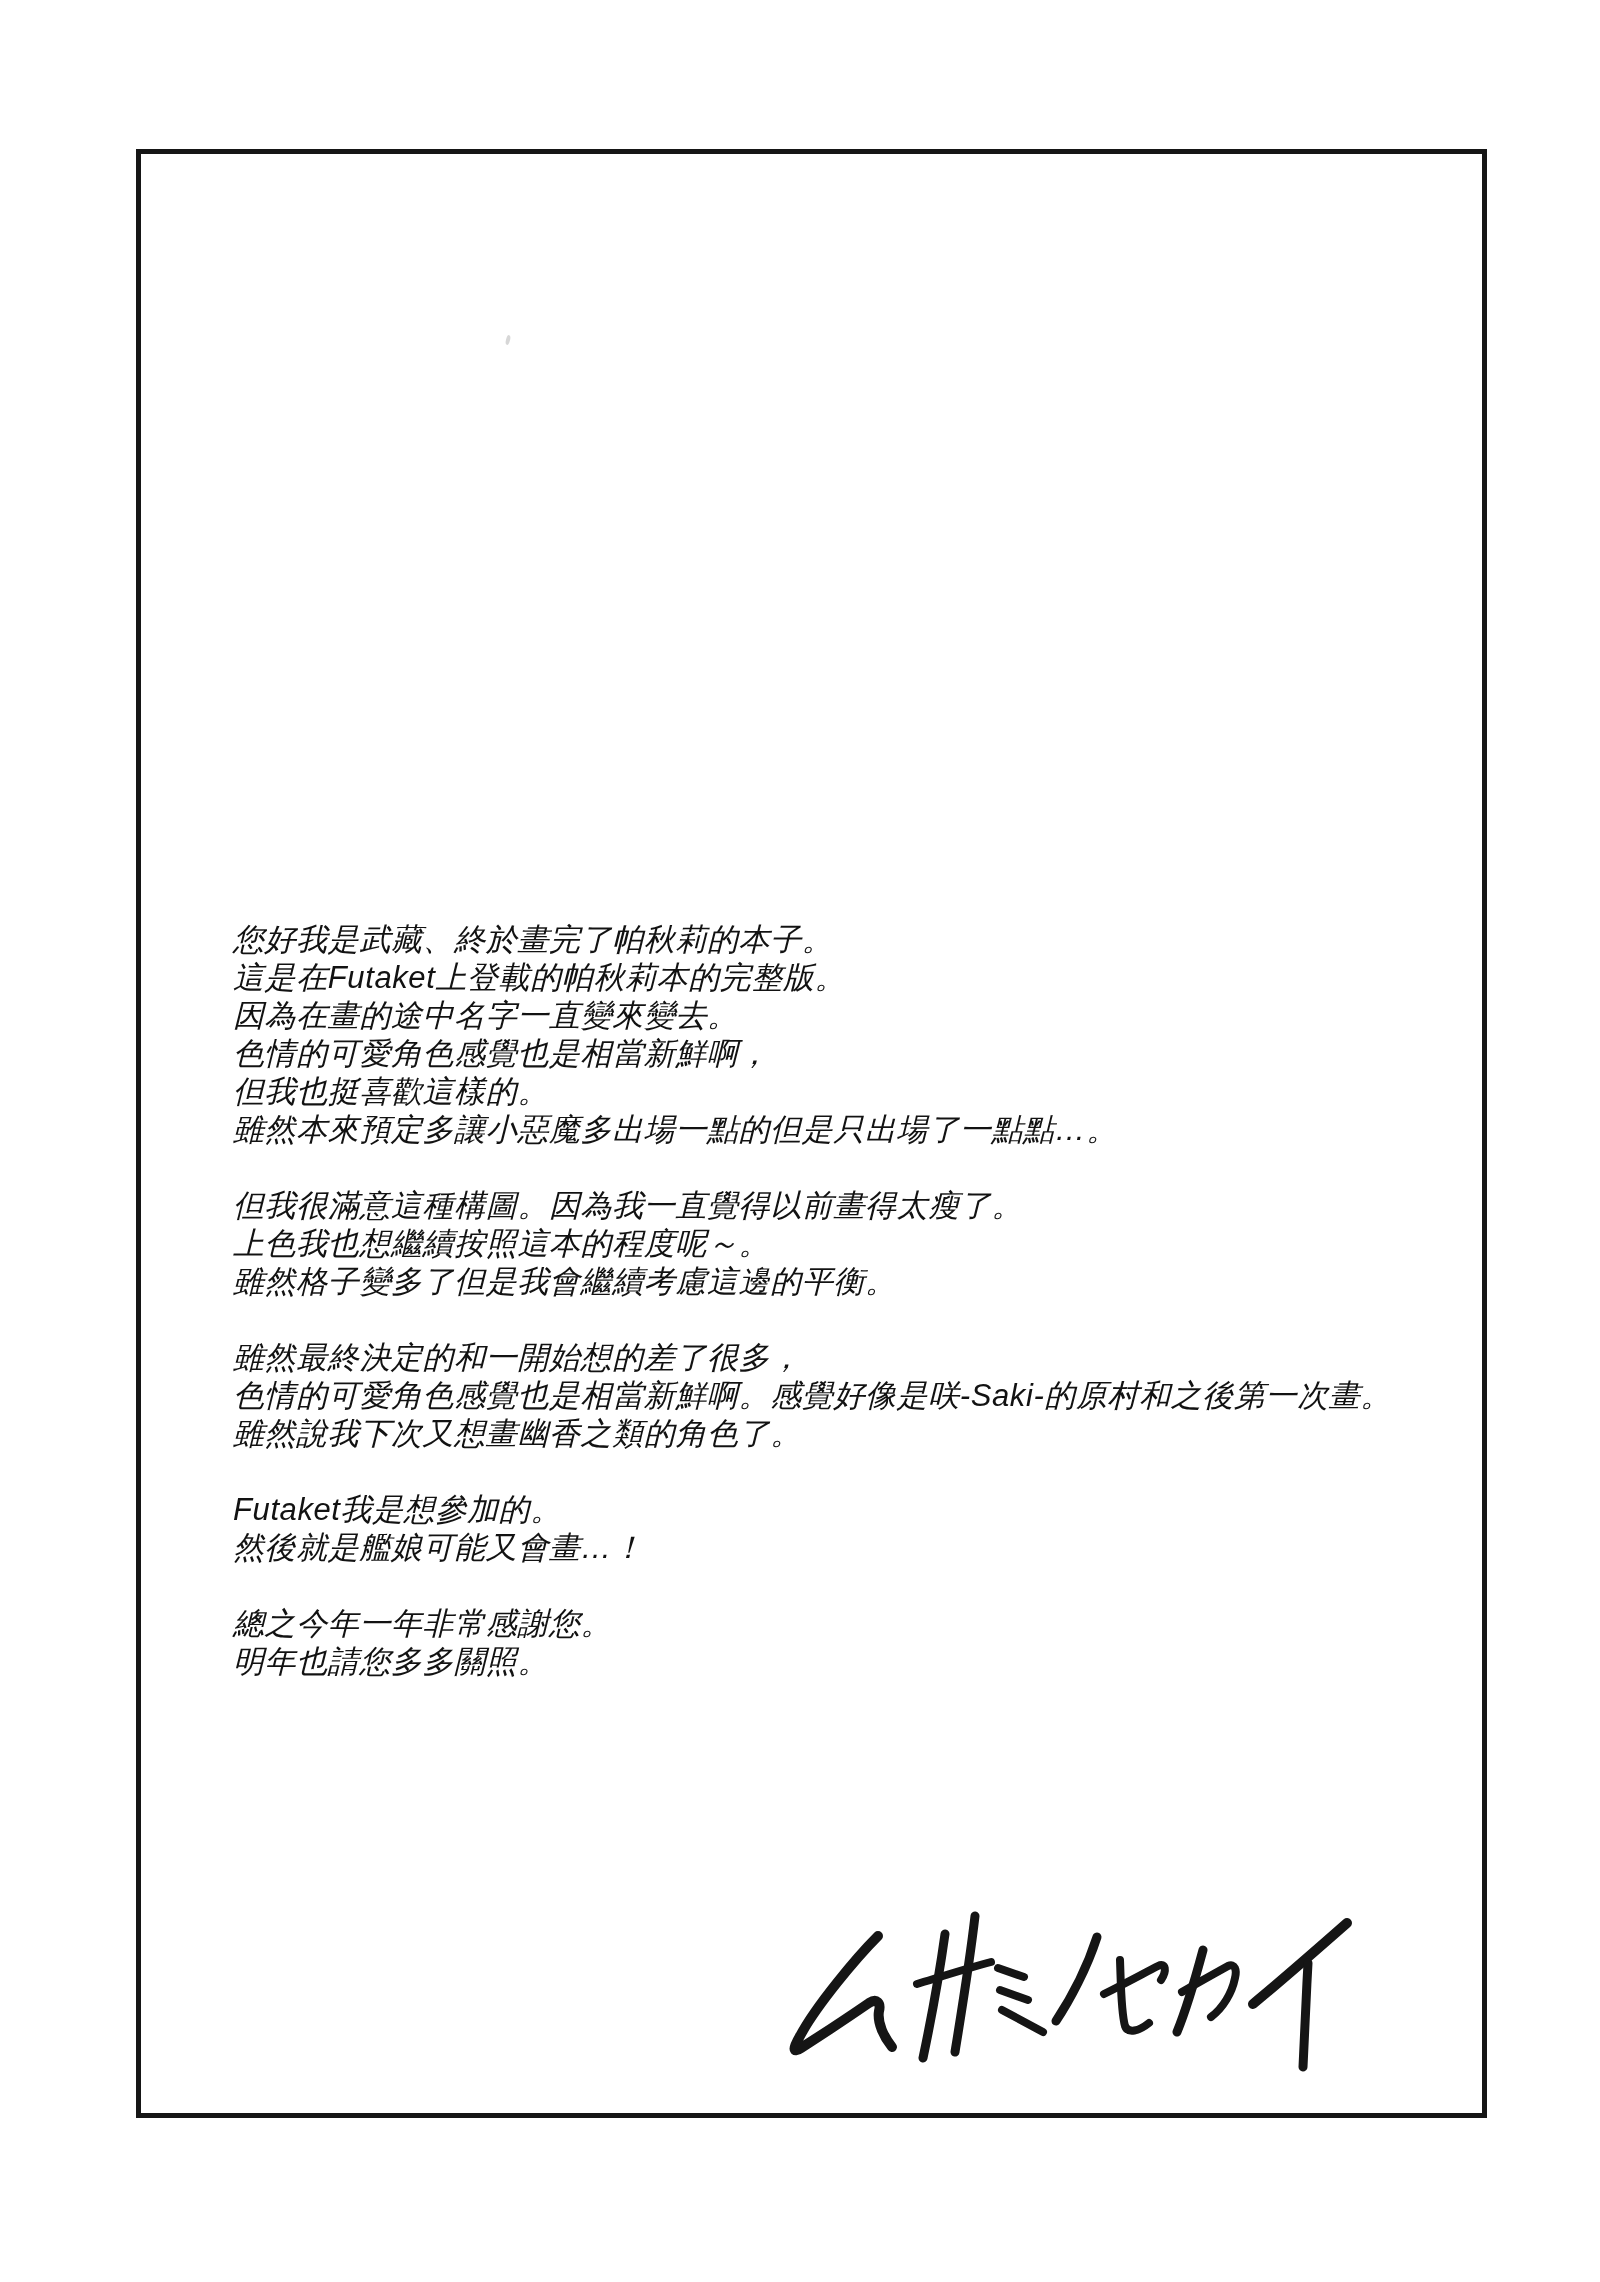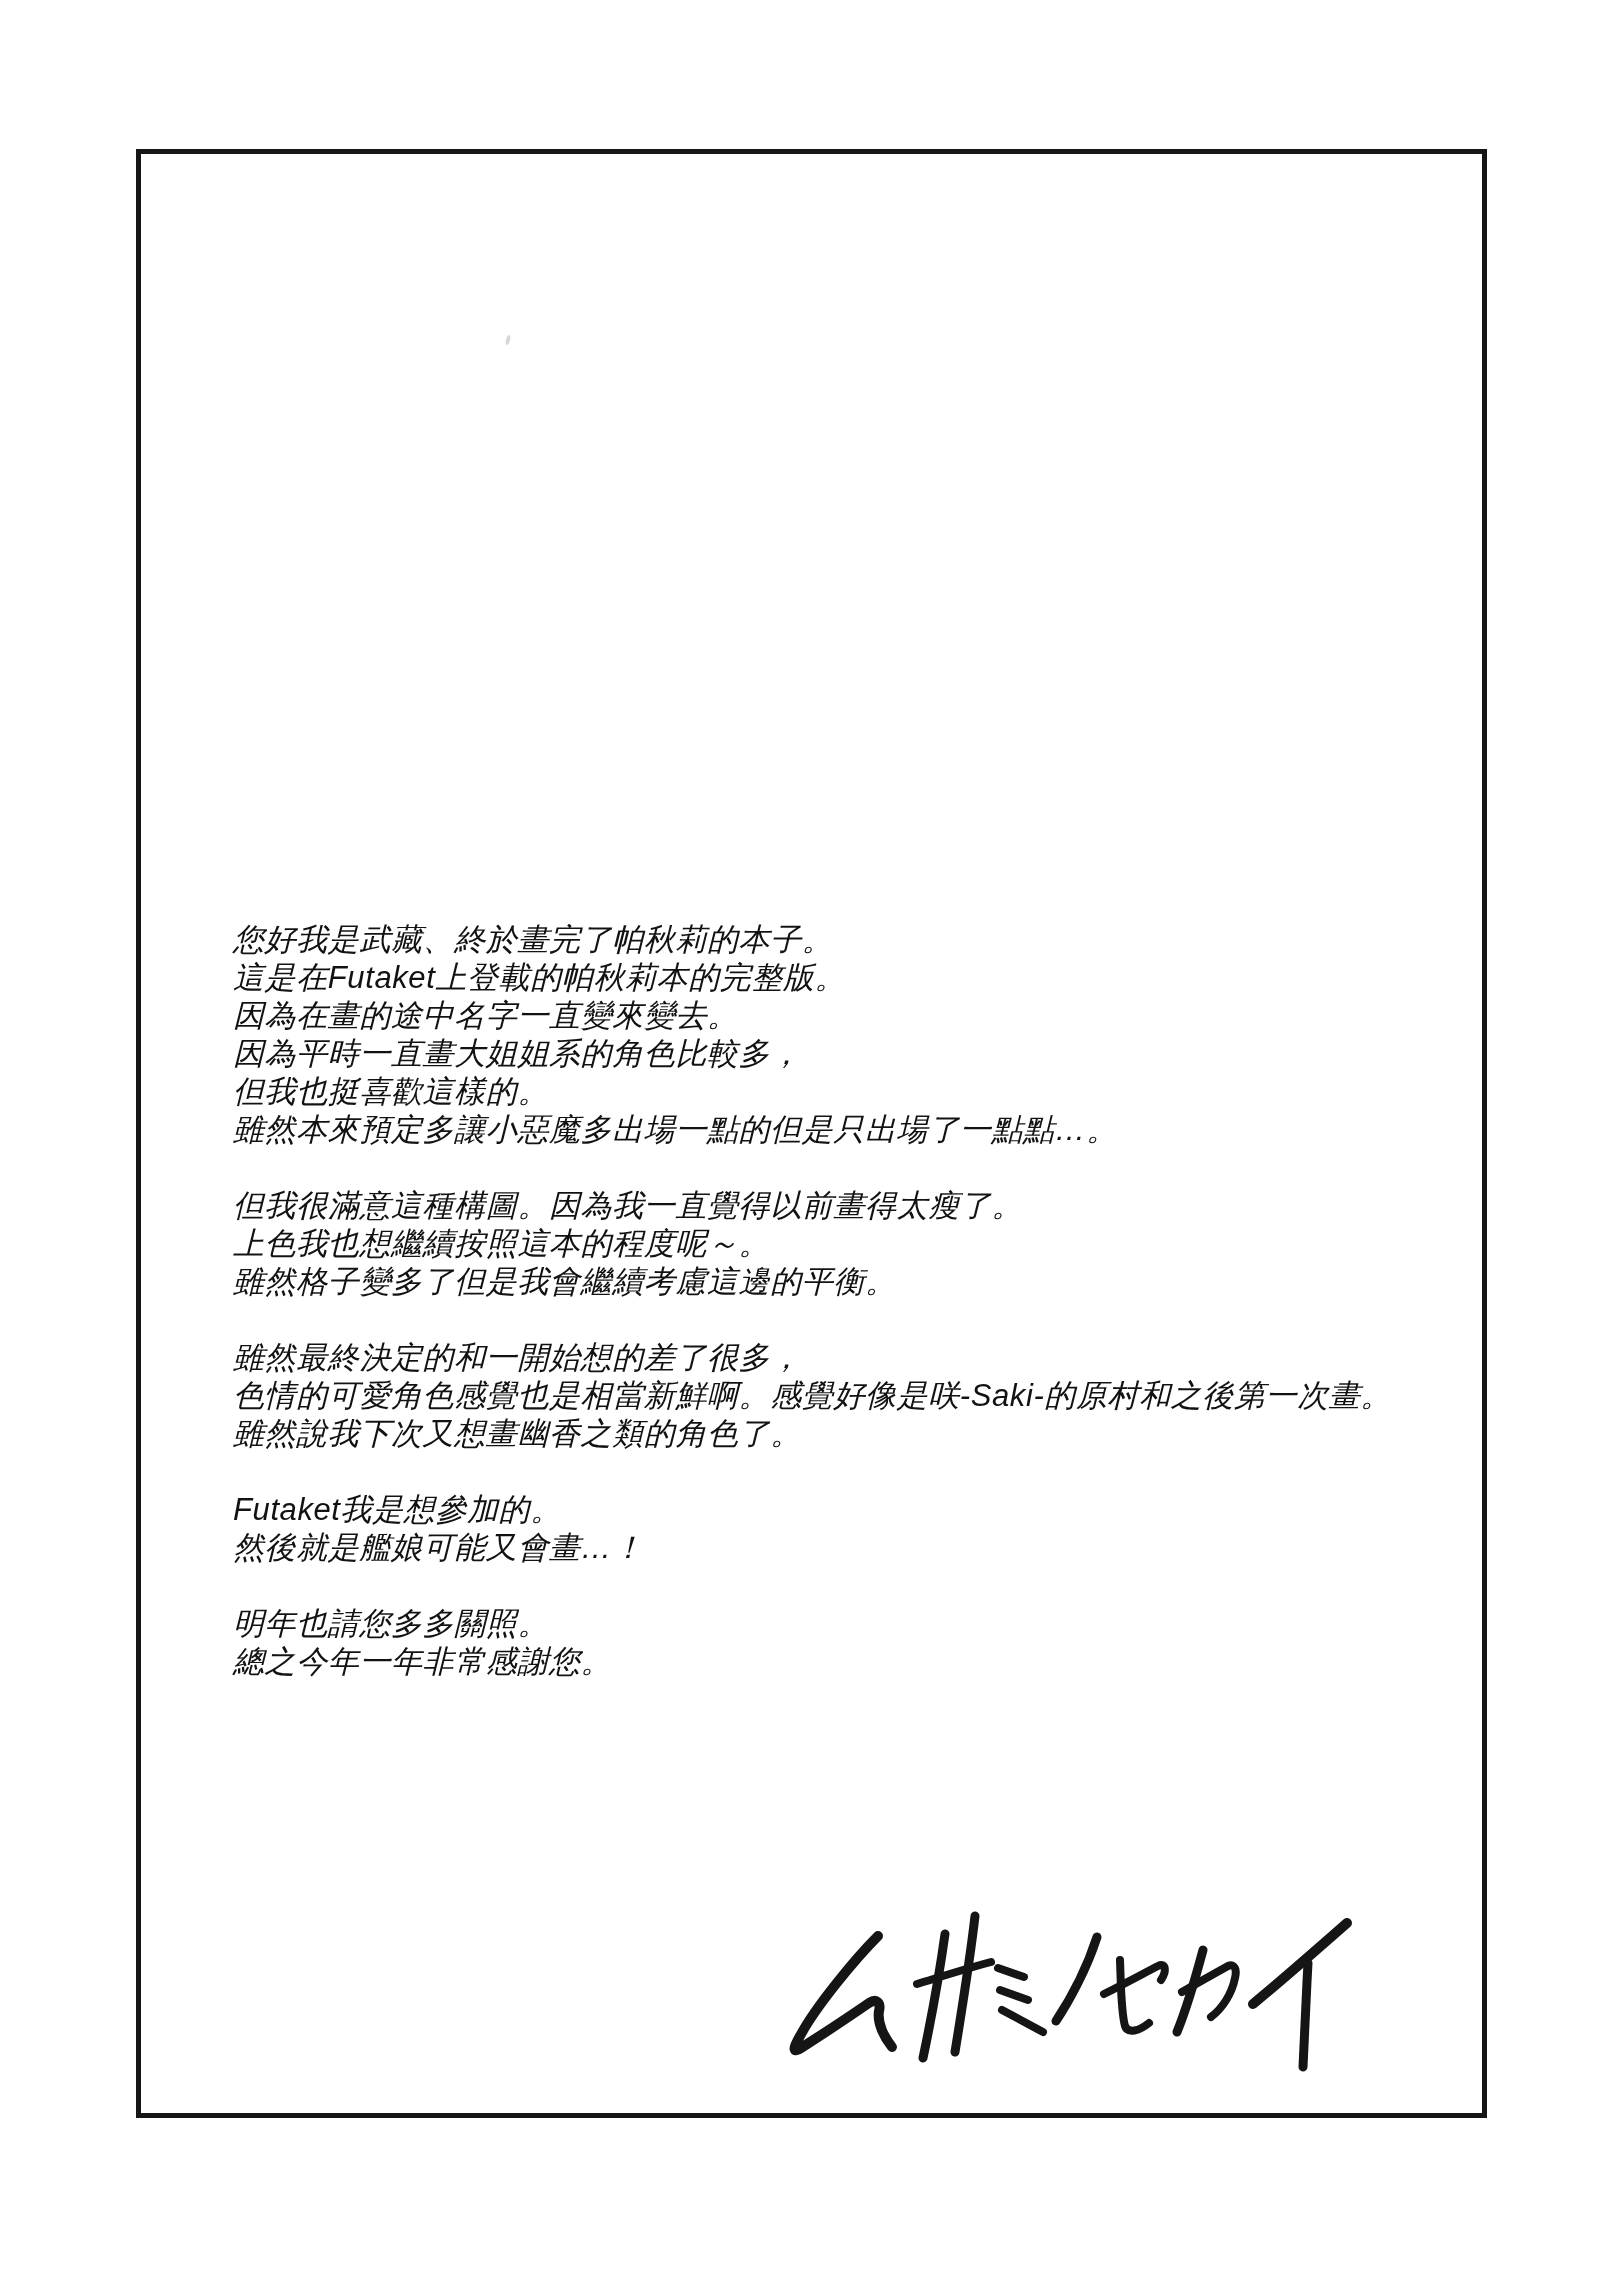--- a/index.html
+++ b/index.html
@@ -84,41 +84,41 @@
 
   <div class="content-frame"></div>
 
   <div class="scan-speck"></div>
 
   <div class="afterword">
     <div class="para">
       <div class="line">您好我是武藏、終於畫完了帕秋莉的本子。</div>
       <div class="line">這是在Futaket上登載的帕秋莉本的完整版。</div>
       <div class="line">因為在畫的途中名字一直變來變去。</div>
-      <div class="line">因為平時一直畫大姐姐系的角色比較多，</div>
+      <div class="line">色情的可愛角色感覺也是相當新鮮啊，</div>
       <div class="line">但我也挺喜歡這樣的。</div>
       <div class="line">雖然本來預定多讓小惡魔多出場一點的但是只出場了一點點…。</div>
     </div>
     <div class="para">
       <div class="line">但我很滿意這種構圖。因為我一直覺得以前畫得太瘦了。</div>
       <div class="line">上色我也想繼續按照這本的程度呢～。</div>
       <div class="line">雖然格子變多了但是我會繼續考慮這邊的平衡。</div>
     </div>
     <div class="para">
       <div class="line">雖然最終決定的和一開始想的差了很多，</div>
       <div class="line">色情的可愛角色感覺也是相當新鮮啊。感覺好像是咲-Saki-的原村和之後第一次畫。</div>
       <div class="line">雖然說我下次又想畫幽香之類的角色了。</div>
     </div>
     <div class="para">
       <div class="line">Futaket我是想參加的。</div>
       <div class="line">然後就是艦娘可能又會畫…！</div>
     </div>
     <div class="para">
+      <div class="line">總之今年一年非常感謝您。</div>
       <div class="line">明年也請您多多關照。</div>
-      <div class="line">總之今年一年非常感謝您。</div>
     </div>
   </div>
 
   <div class="signature">
     <span class="sr-only">ムサシノセカイ</span>
     <svg viewBox="770 1890 620 210" fill="none" stroke="#151515" stroke-linecap="round" stroke-linejoin="round">
 
       <path stroke-width="10" d="M878,1936 C856,1958 816,2006 800,2036 C793,2048 792,2054 801,2048 C826,2032 853,2014 869,2003 C877,1998 881,2003 879,2011 C877,2023 884,2037 892,2047"></path>
 
       <path stroke-width="9" d="M945,1934 C940,1970 931,2020 923,2058"></path>

